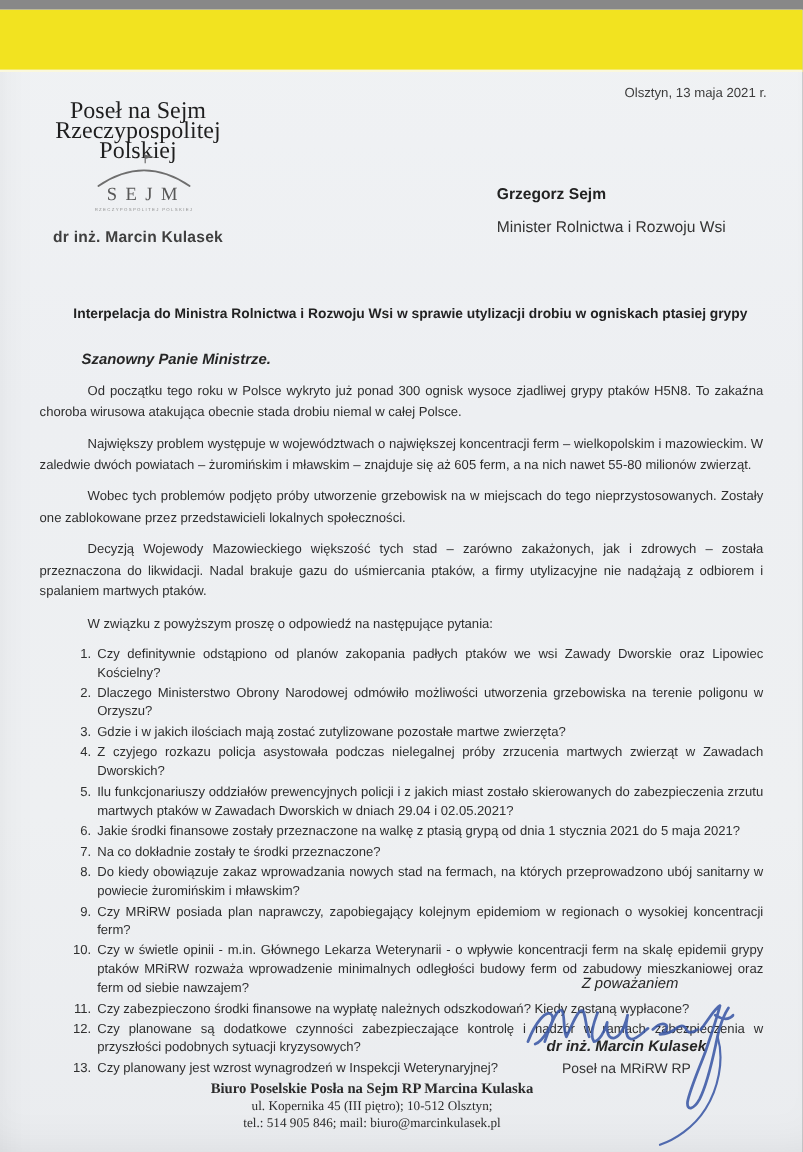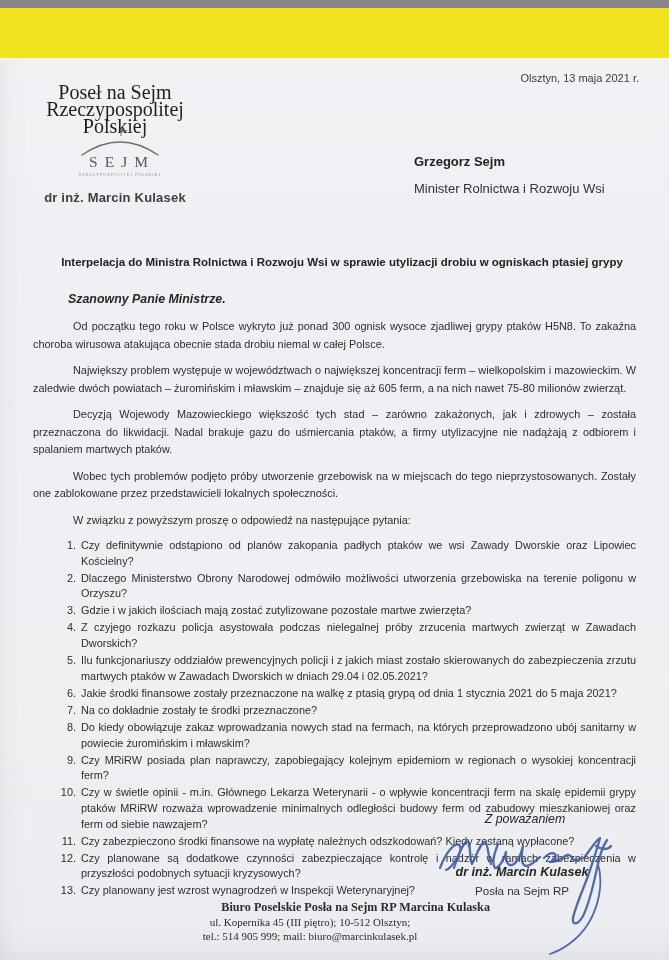--- a/index.html
+++ b/index.html
@@ -77,21 +77,21 @@
   .signer-role{
     position:absolute;top:876px;left:422px;width:200px;
     text-align:center;font-size:11.6px;color:#333;
   }
   .footer{
     position:absolute;top:892px;left:130px;width:360px;
     text-align:center;
     font-family:"Liberation Serif", serif;
     color:#2b2b2b;line-height:14px;
   }
-  .footer .f1{font-weight:bold;font-size:12.2px;margin-bottom:1px;text-align:right;}
+  .footer .f1{font-weight:bold;font-size:12.2px;margin-bottom:1px;}
   .footer .f2,.footer .f3{font-size:11px;}
 </style>
 </head>
 <body>
 
 <div class="page">
 
   <div class="banner"></div>
 
   <div class="date">Olsztyn, 13 maja 2021 r.</div>
@@ -117,23 +117,23 @@
     <div class="r2">Grzegorz Sejm</div>
     <div class="r3">Minister Rolnictwa i Rozwoju Wsi</div>
   </div>
 
   <div class="title">Interpelacja do Ministra Rolnictwa i Rozwoju Wsi w sprawie utylizacji drobiu w ogniskach ptasiej grypy</div>
 
   <div class="salutation">Szanowny Panie Ministrze.</div>
 
   <div class="body-block">
     <p>Od początku tego roku w Polsce wykryto już ponad 300 ognisk wysoce zjadliwej grypy ptaków H5N8. To zakaźna choroba wirusowa atakująca obecnie stada drobiu niemal w całej Polsce.</p>
-    <p>Największy problem występuje w województwach o największej koncentracji ferm – wielkopolskim i mazowieckim. W zaledwie dwóch powiatach – żuromińskim i mławskim – znajduje się aż 605 ferm, a na nich nawet 75-80 milionów zwierząt.</p>
+    <p>Największy problem występuje w województwach o największej koncentracji ferm – wielkopolskim i mazowieckim. W zaledwie dwóch powiatach – żuromińskim i mławskim – znajduje się aż 605 ferm, a na nich nawet 55-80 milionów zwierząt.</p>
+    <p>Wobec tych problemów podjęto próby utworzenie grzebowisk na w miejscach do tego nieprzystosowanych. Zostały one zablokowane przez przedstawicieli lokalnych społeczności.</p>
     <p>Decyzją Wojewody Mazowieckiego większość tych stad – zarówno zakażonych, jak i zdrowych – została przeznaczona do likwidacji. Nadal brakuje gazu do uśmiercania ptaków, a firmy utylizacyjne nie nadążają z odbiorem i spalaniem martwych ptaków.</p>
-    <p>Wobec tych problemów podjęto próby utworzenie grzebowisk na w miejscach do tego nieprzystosowanych. Zostały one zablokowane przez przedstawicieli lokalnych społeczności.</p>
     <p class="q-intro">W związku z powyższym proszę o odpowiedź na następujące pytania:</p>
     <ol class="questions">
       <li>Czy definitywnie odstąpiono od planów zakopania padłych ptaków we wsi Zawady Dworskie oraz Lipowiec Kościelny?</li>
       <li>Dlaczego Ministerstwo Obrony Narodowej odmówiło możliwości utworzenia grzebowiska na terenie poligonu w Orzyszu?</li>
       <li>Gdzie i w jakich ilościach mają zostać zutylizowane pozostałe martwe zwierzęta?</li>
       <li>Z czyjego rozkazu policja asystowała podczas nielegalnej próby zrzucenia martwych zwierząt w Zawadach Dworskich?</li>
       <li>Ilu funkcjonariuszy oddziałów prewencyjnych policji i z jakich miast zostało skierowanych do zabezpieczenia zrzutu martwych ptaków w Zawadach Dworskich w dniach 29.04 i 02.05.2021?</li>
       <li>Jakie środki finansowe zostały przeznaczone na walkę z ptasią grypą od dnia 1 stycznia 2021 do 5 maja 2021?</li>
       <li>Na co dokładnie zostały te środki przeznaczone?</li>
       <li>Do kiedy obowiązuje zakaz wprowadzania nowych stad na fermach, na których przeprowadzono ubój sanitarny w powiecie żuromińskim i mławskim?</li>
@@ -153,21 +153,21 @@
       <path d="M22,40 C28,22 33,12 36,14 C39,16 37,30 40,36 C44,28 49,14 53,14 C56,15 56,28 59,36"></path>
       <path d="M66,16 C62,26 60,36 63,40 C67,40 72,32 74,24 C73,32 75,38 80,37 C86,35 89,26 91,18 C89,28 89,37 94,38 C99,38 104,32 108,29"></path>
       <path d="M112,30 C116,26 120,24 123,26 C125,28 122,33 118,34 C122,34 128,32 133,28 C136,26 139,27 140,30 C141,33 145,33 149,30"></path>
       <path d="M152,30 C158,22 164,12 168,10 C165,22 160,36 156,48 C150,64 143,80 141,90 C140,98 146,97 151,88 C158,74 162,54 165,40 C167,30 171,18 175,12"></path>
       <path d="M164,18 C170,22 176,22 179,18"></path>
       <path d="M166,36 C172,56 166,80 156,96 C146,112 130,122 118,126" stroke-width="1.8"></path>
     </g>
   </svg>
 
   <div class="signer-name">dr inż. Marcin Kulasek</div>
-  <div class="signer-role">Posła na Sejm RP</div>
+  <div class="signer-role">Poseł na MRiRW RP</div>
 
   <div class="footer">
     <div class="f1">Biuro Poselskie Posła na Sejm RP Marcina Kulaska</div>
     <div class="f2">ul. Kopernika 45 (III piętro); 10-512 Olsztyn;</div>
-    <div class="f3">tel.: 514 905 999; mail: biuro@marcinkulasek.pl</div>
+    <div class="f3">tel.: 514 905 846; mail: biuro@marcinkulasek.pl</div>
   </div>
 
 </div>
 
 </body></html>

